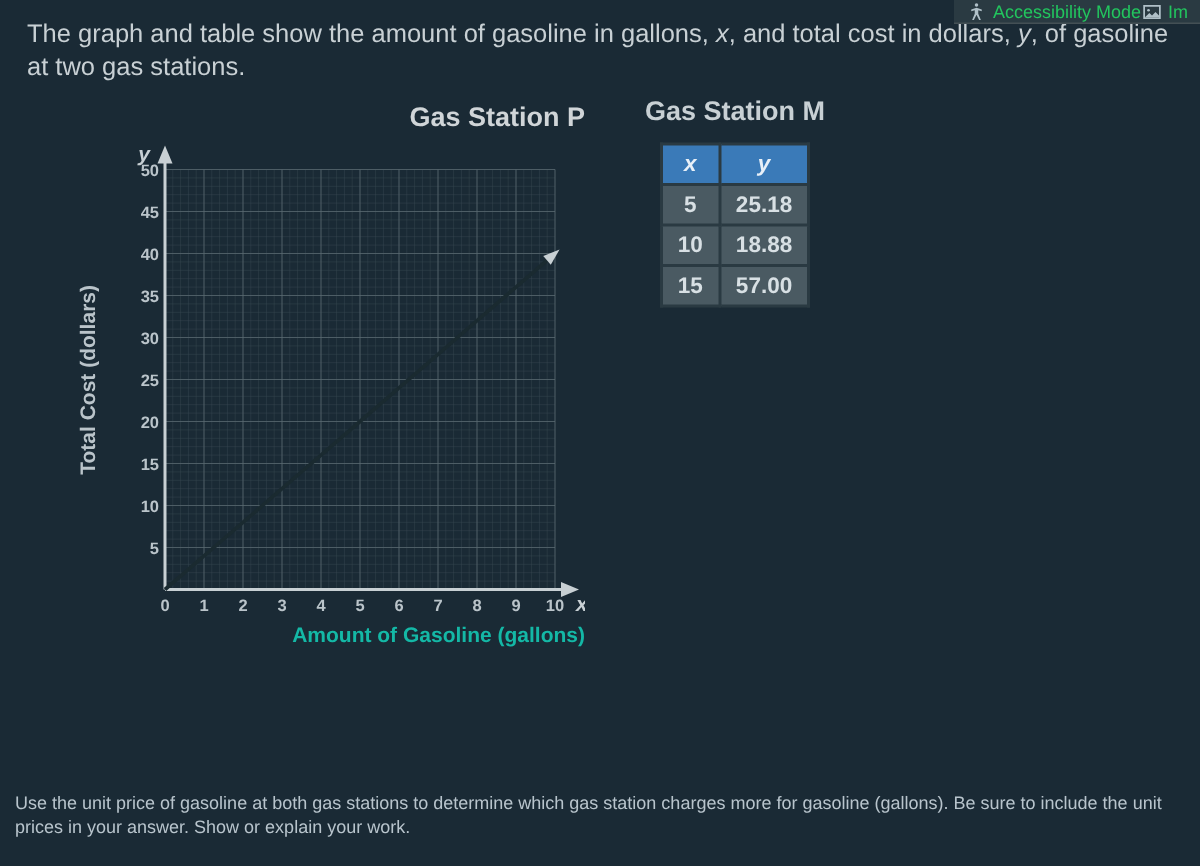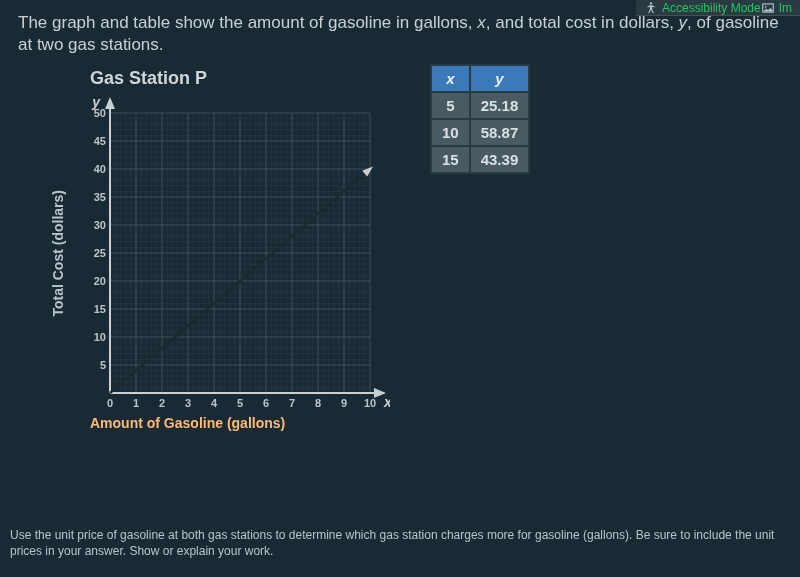--- a/index.html
+++ b/index.html
@@ -33,32 +33,32 @@
       line-height: 1.3;
       color: #c8d0d4;
     }
     .italic { font-style: italic; }
     .content {
       display: flex;
       align-items: flex-start;
       padding: 4px 0 0 50px;
       gap: 40px;
     }
-    .chart-block { display: flex; flex-direction: column; align-items: flex-start; }
+    .chart-block { display: flex; flex-direction: column; align-items: flex-end; }
     .chart-title { font-weight: bold; font-size: 18px; color: #d0d5d8; margin-bottom: 4px; margin-left: 40px; }
     .chart-wrap { display: flex; align-items: center; }
     .yaxis-label {
       writing-mode: vertical-rl;
       transform: rotate(180deg);
       font-weight: bold;
       font-size: 14px;
       color: #bac4ca;
       margin-right: 4px;
     }
-    .xaxis-label { font-weight: bold; font-size: 14px; color: #fdba74; margin-top: 2px; margin-left: 40px; }
+    .xaxis-label { font-weight: bold; font-size: 14px; color: #14b8a6; margin-top: 2px; margin-left: 40px; }
     svg.chart { display: block; }
     .chart .grid line { stroke: #5a6a72; stroke-width: 0.5; }
     .chart .minorgrid line { stroke: #3a4a52; stroke-width: 0.3; }
     .chart .axis { stroke: #c8d0d4; stroke-width: 2; }
     .chart .arrow { fill: #c8d0d4; }
     .chart .tick-label { fill: #bac4ca; font-size: 11px; font-weight: bold; }
     .chart .dataline { stroke: #1a2a30; stroke-width: 2.5; fill: none; }
     .chart .y-letter, .chart .x-letter { fill: #c8d0d4; font-size: 14px; font-style: italic; font-weight: bold; }
     .table-block { display: flex; flex-direction: column; align-items: center; margin-top: -4px; }
     .table-title { font-weight: bold; font-size: 18px; color: #c8d0d4; margin-bottom: 10px; }
@@ -285,38 +285,39 @@
             <text x="300" y="314" text-anchor="middle" class="tick-label">10</text>
           </g>
         <polyline class="dataline" id="dataline" points="40,300 66,277.6 92,255.2 118,232.8 144,210.39999999999998 170,188 196,165.6 222,143.2 248,120.79999999999998 274,98.4 300,76"></polyline>
         <polygon class="arrow" id="data-arrow" points="303.0304347618467,73.3891638974859 297.18448960542406,83.48818410684693 292.1776835868036,77.67671283523387" fill="#1a2a30"></polygon>
       </svg>
     </div>
     <div class="xaxis-label">Amount of Gasoline (gallons)</div>
   </div>
 
   <div class="table-block">
+    <div class="table-title">Gas Station M</div>
     <table class="station-m">
       <thead>
         <tr>
           <th>x</th>
           <th>y</th>
         </tr>
       </thead>
       <tbody id="table-body">
           <tr>
             <td>5</td>
             <td>25.18</td>
           </tr>
           <tr>
             <td>10</td>
-            <td>58.87</td>
+            <td>18.88</td>
           </tr>
           <tr>
             <td>15</td>
-            <td>43.39</td>
+            <td>57.00</td>
           </tr>
         </tbody>
     </table>
   </div>
 </div>
 
 <div class="prompt">Use the unit price of gasoline at both gas stations to determine which gas station charges more for gasoline (gallons). Be sure to include the unit prices in your answer. Show or explain your work.</div>
 
 </body></html>

